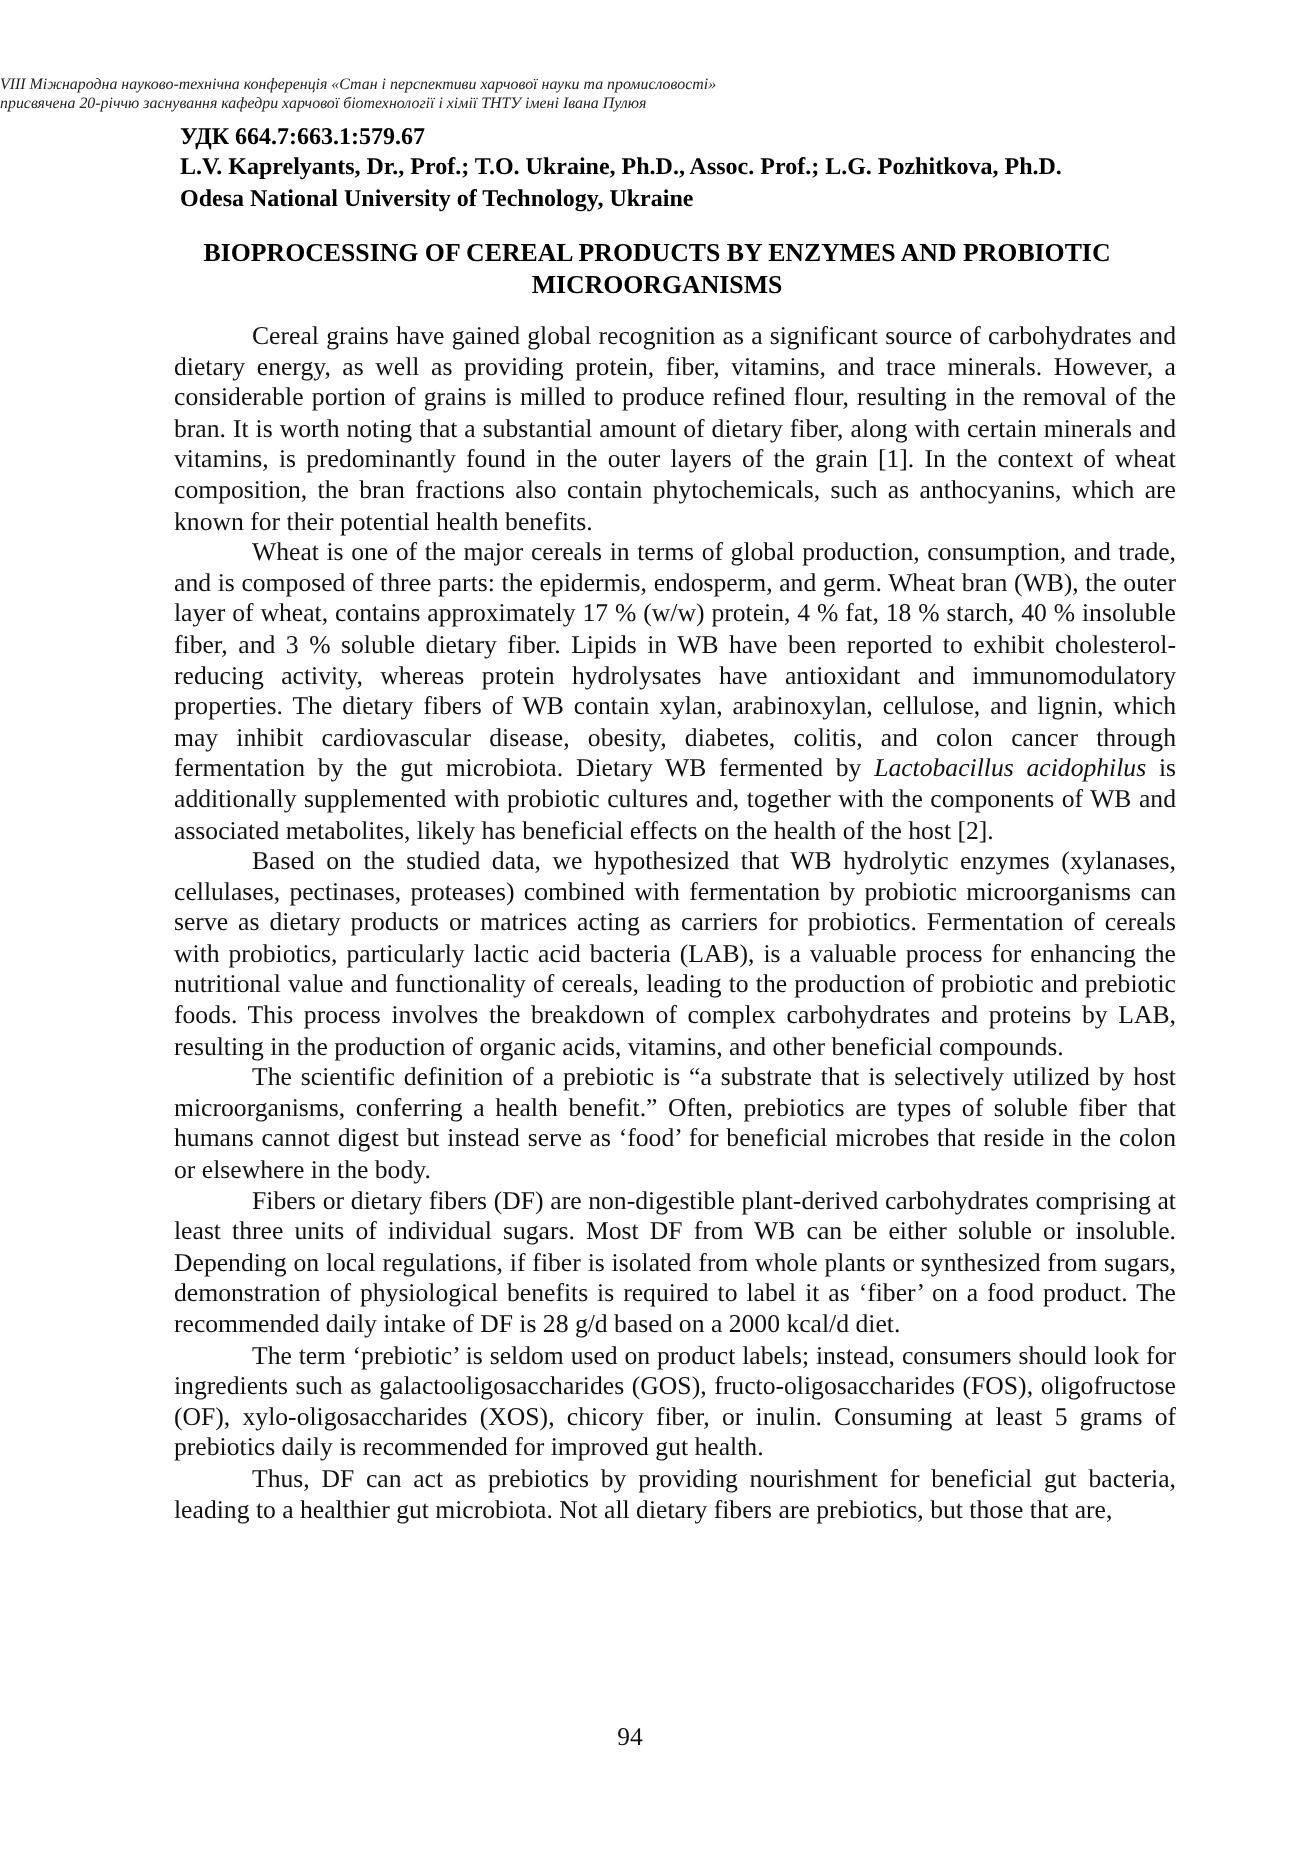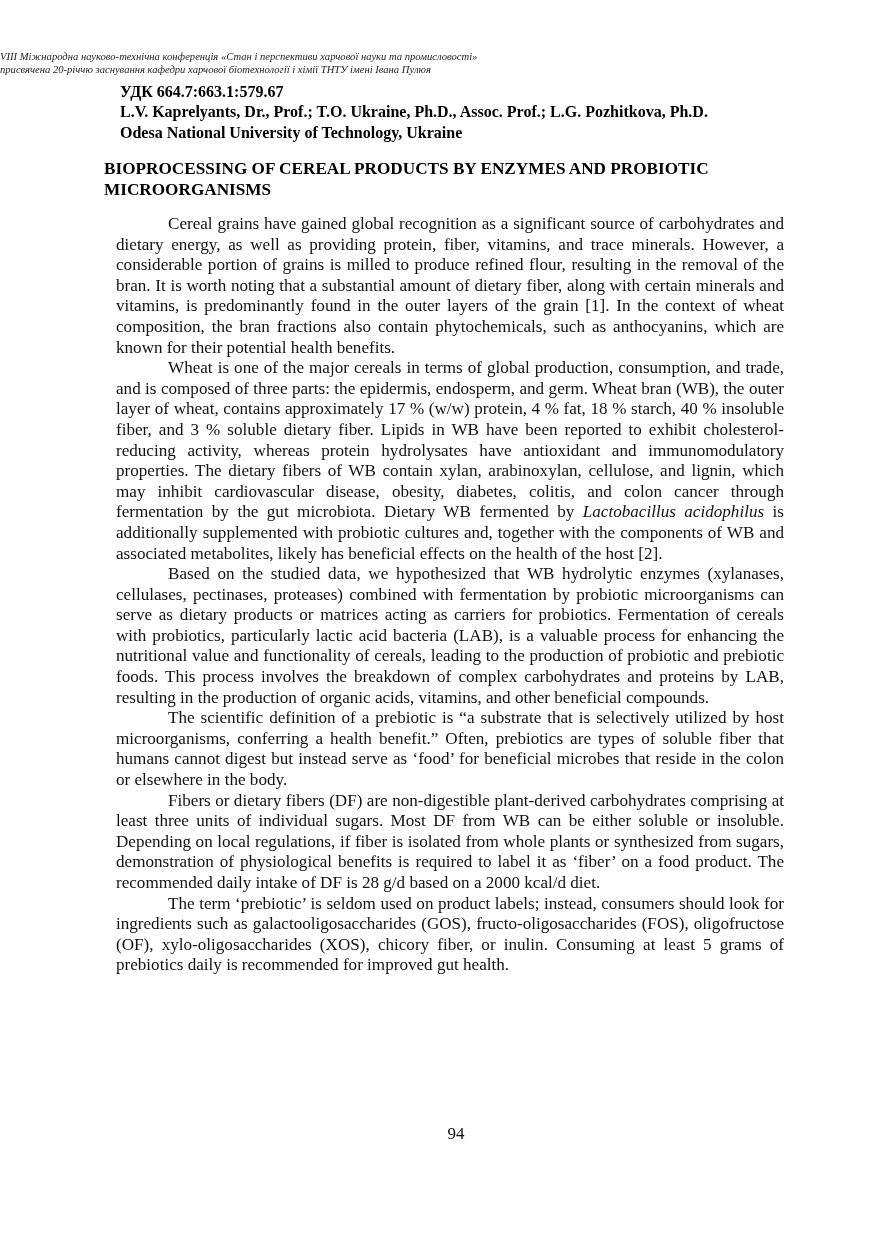--- a/index.html
+++ b/index.html
@@ -6,40 +6,41 @@
   body { width: 877px; height: 1240px; position: relative; overflow: hidden;
          font-family: "Liberation Serif", "DejaVu Serif", serif; color: #111; }
   .conf { position: absolute; left: 0; width: 877px; text-align: left;
           font-style: italic; font-size: 10.6px; color: #222; line-height: 13px; }
   .conf1 { top: 50px; }
   .conf2 { top: 63px; }
   .head { position: absolute; left: 104px; font-weight: bold; font-size: 16px; line-height: 20.5px; color: #000000; margin-left: 16px; }
   .udk { top: 82px; }
   .authors { top: 102px; }
   .affil { top: 123px; }
-  .title { position: absolute; left: 104px; width: 668px; top: 158px; text-align: left;
+  .title { position: absolute; left: 104px; width: 668px; top: 158px; text-align: center;
            font-weight: bold; font-size: 17.2px; line-height: 21px; color: #000; }
   .body { position: absolute; left: 116px; width: 668px; top: 214px; font-size: 17.1px; line-height: 20.6px; }
   .body p { margin: 0; text-align: justify; text-indent: 52px; }
-  .pagenum { position: absolute; left: 0; width: 840px; top: 1124px; text-align: center; font-size: 17px; margin-left: 36px; }
+  .pagenum { position: absolute; left: 0; width: 840px; top: 1148px; text-align: center; font-size: 17px; }
 </style>
 </head>
 <body>
 
 <div class="conf conf1">VIII Міжнародна науково-технічна конференція «Стан і перспективи харчової науки та промисловості»</div>
 <div class="conf conf2">присвячена 20-річчю заснування кафедри харчової біотехнології і хімії ТНТУ імені Івана Пулюя</div>
 
 <div class="head udk">УДК 664.7:663.1:579.67</div>
 <div class="head authors">L.V. Kaprelyants, Dr., Prof.; T.O. Ukraine, Ph.D., Assoc. Prof.; L.G. Pozhitkova, Ph.D.</div>
 <div class="head affil">Odesa National University of Technology, Ukraine</div>
 
 <div class="title">BIOPROCESSING OF CEREAL PRODUCTS BY ENZYMES AND PROBIOTIC MICROORGANISMS</div>
 
 <div class="body">
   <p>Cereal grains have gained global recognition as a significant source of carbohydrates and dietary energy, as well as providing protein, fiber, vitamins, and trace minerals. However, a considerable portion of grains is milled to produce refined flour, resulting in the removal of the bran. It is worth noting that a substantial amount of dietary fiber, along with certain minerals and vitamins, is predominantly found in the outer layers of the grain [1]. In the context of wheat composition, the bran fractions also contain phytochemicals, such as anthocyanins, which are known for their potential health benefits.</p>
   <p><span>Wheat is one of the major cereals in terms of global production, consumption, and trade, and is composed of three parts: the epidermis, endosperm, and germ. Wheat bran (WB), the outer layer of wheat, contains approximately 17 % (w/w) protein, 4 % fat, 18 % starch, 40 % insoluble fiber, and 3 % soluble dietary fiber. Lipids in WB have been reported to exhibit cholesterol-reducing activity, whereas protein hydrolysates have antioxidant and immunomodulatory properties. The dietary fibers of WB contain xylan, arabinoxylan, cellulose, and lignin, which may inhibit cardiovascular disease, obesity, diabetes, colitis, and colon cancer through fermentation by the gut microbiota. Dietary WB fermented by </span><i>Lactobacillus acidophilus</i><span> is additionally supplemented with probiotic cultures and, together with the components of WB and associated metabolites, likely has beneficial effects on the health of the host [2].</span></p>
   <p>Based on the studied data, we hypothesized that WB hydrolytic enzymes (xylanases, cellulases, pectinases, proteases) combined with fermentation by probiotic microorganisms can serve as dietary products or matrices acting as carriers for probiotics. Fermentation of cereals with probiotics, particularly lactic acid bacteria (LAB), is a valuable process for enhancing the nutritional value and functionality of cereals, leading to the production of probiotic and prebiotic foods. This process involves the breakdown of complex carbohydrates and proteins by LAB, resulting in the production of organic acids, vitamins, and other beneficial compounds.</p>
   <p>The scientific definition of a prebiotic is “a substrate that is selectively utilized by host microorganisms, conferring a health benefit.” Often, prebiotics are types of soluble fiber that humans cannot digest but instead serve as ‘food’ for beneficial microbes that reside in the colon or elsewhere in the body.</p>
   <p>Fibers or dietary fibers (DF) are non-digestible plant-derived carbohydrates comprising at least three units of individual sugars. Most DF from WB can be either soluble or insoluble. Depending on local regulations, if fiber is isolated from whole plants or synthesized from sugars, demonstration of physiological benefits is required to label it as ‘fiber’ on a food product. The recommended daily intake of DF is 28 g/d based on a 2000 kcal/d diet.</p>
   <p>The term ‘prebiotic’ is seldom used on product labels; instead, consumers should look for ingredients such as galactooligosaccharides (GOS), fructo-oligosaccharides (FOS), oligofructose (OF), xylo-oligosaccharides (XOS), chicory fiber, or inulin. Consuming at least 5 grams of prebiotics daily is recommended for improved gut health.</p>
+  <p>Thus, DF can act as prebiotics by providing nourishment for beneficial gut bacteria, leading to a healthier gut microbiota. Not all dietary fibers are prebiotics, but those that are,</p>
 </div>
 
 <div class="pagenum">94</div>
 
 </body></html>

